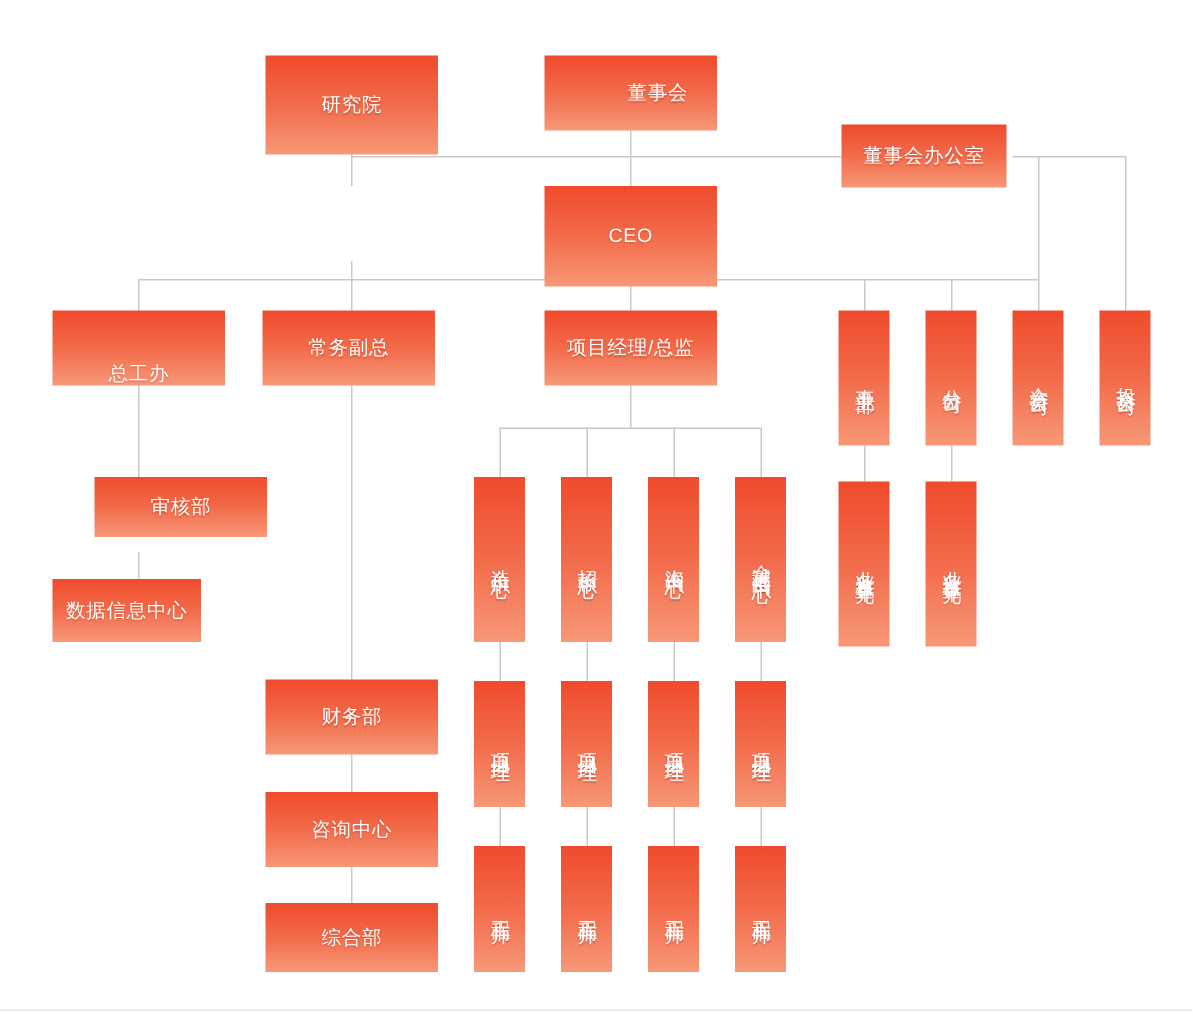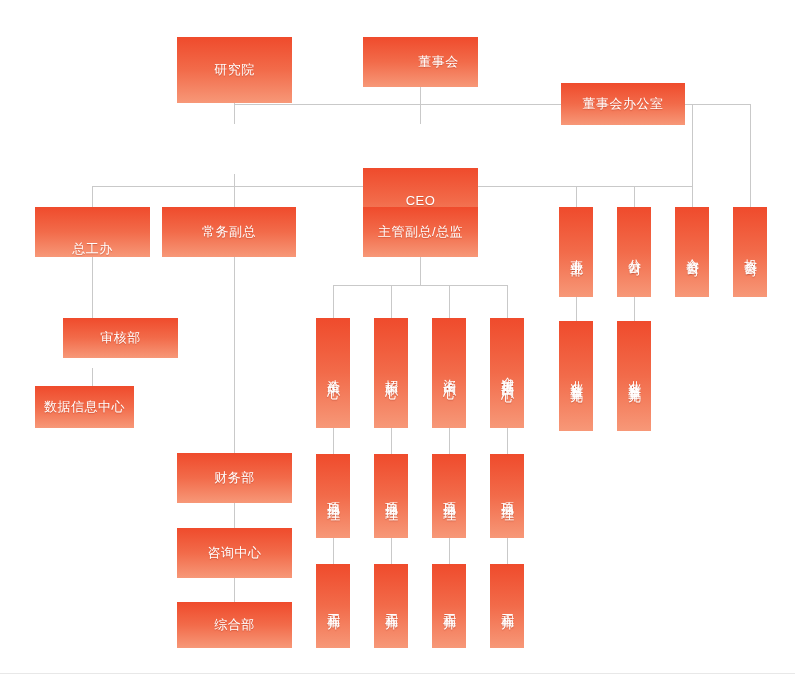--- a/index.html
+++ b/index.html
@@ -126,39 +126,39 @@
   <div class="ln v" style="left:634px; top:297px; height:24px;"></div>
 
   <div class="node" style="left:177px; top:37px; width:115px; height:66px;">
     <span>研究院</span>
   </div>
 
   <div class="node" style="left:363px; top:37px; width:115px; height:50px;padding-left:36px;">
     <span>董事会</span>
   </div>
 
-  <div class="node" style="left:561px; top:83px; width:124px; height:42px;">
+  <div class="node" style="left:561px; top:83px; width:110px; height:42px;">
     <span>董事会办公室</span>
   </div>
 
 
-  <div class="node" style="left:363px; top:124px; width:115px; height:67px;margin-top:44px;">
+  <div class="node" style="left:363px; top:124px; width:115px; height:67px;">
     <span>CEO</span>
   </div>
 
   <div class="node" style="left:35px; top:207px; width:115px; height:50px;align-items:flex-end;">
     <span>总工办</span>
   </div>
 
-  <div class="node" style="left:162px; top:207px; width:134px; height:50px;">
+  <div class="node" style="left:175px; top:207px; width:115px; height:50px;">
     <span>常务副总</span>
   </div>
 
   <div class="node" style="left:363px; top:207px; width:115px; height:50px;">
-    <span>主管副总/总监</span>
+    <span>项目经理/总监</span>
   </div>
 
   <div class="node vert mid" style="left:559px; top:207px; width:34px; height:90px;">
     <span>事业部</span>
   </div>
 
   <div class="node vert mid" style="left:617px; top:207px; width:34px; height:90px;">
     <span>分公司</span>
   </div>
 

